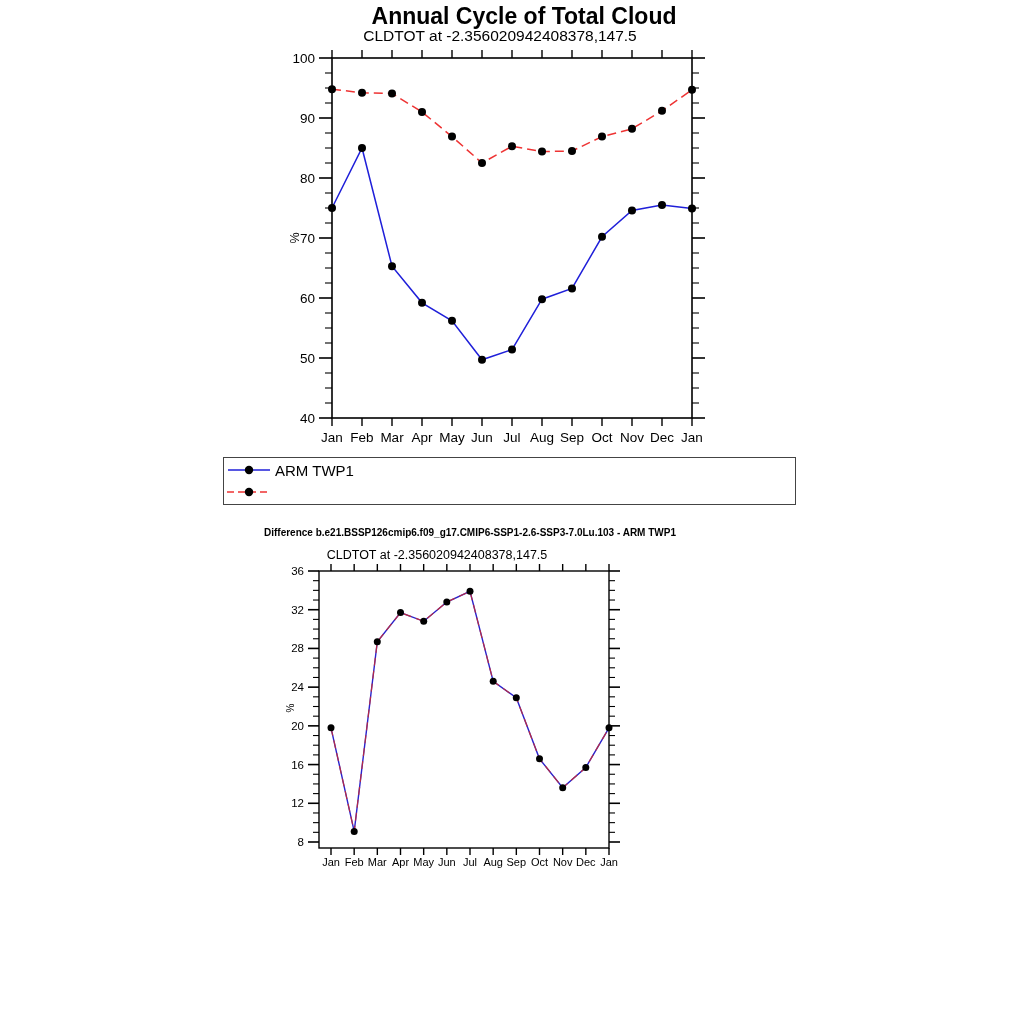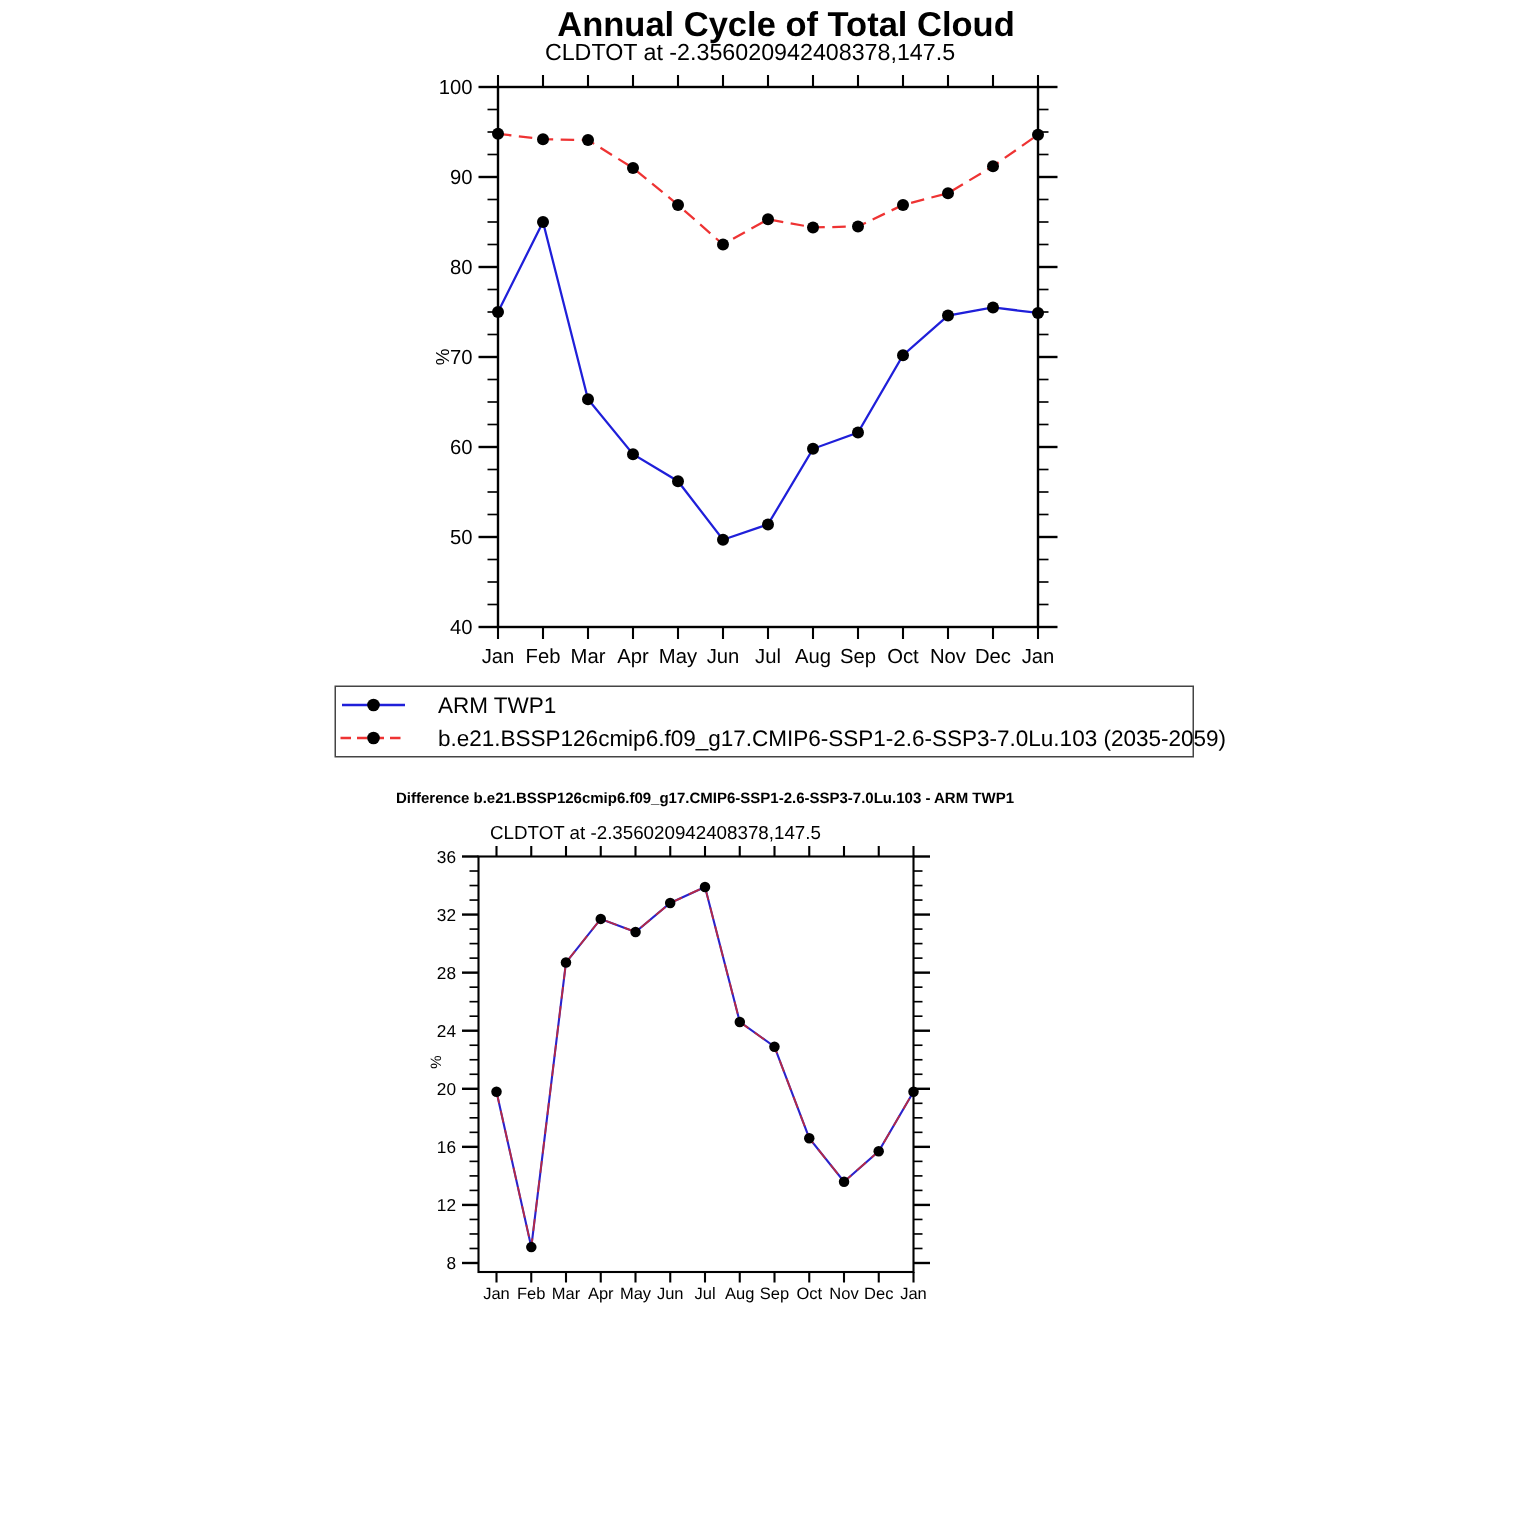--- a/index.html
+++ b/index.html
@@ -8,21 +8,21 @@
   #plot-svg{position:absolute;left:0;top:0;}
   .abs{position:absolute;}
   .ttl1{left:244px;top:3px;width:560px;text-align:center;font-size:23px;font-weight:700;}
   .sub1{left:220px;top:27px;width:560px;text-align:center;font-size:15.5px;font-weight:400;}
   .ttl2{left:170px;top:527px;width:600px;text-align:center;font-size:10px;font-weight:700;}
   .sub2{left:157px;top:548px;width:560px;text-align:center;font-size:12.5px;font-weight:400;}
   #legend{left:223px;top:457px;width:573px;height:48px;border:1px solid #444;background:#fff;
           display:flex;flex-direction:column;justify-content:center;padding:1px 2px;box-sizing:border-box;}
   .lg-row{display:flex;align-items:center;height:22px;}
   .lg-row svg{flex:0 0 auto;display:block;}
-  .lg-label{font-size:15px;white-space:nowrap;margin-left:20px;}
+  .lg-label{font-size:15px;white-space:nowrap;margin-left:3px;}
 </style>
 </head>
 <body>
 
 <div id="page">
 
   <svg id="plot-svg" width="1024" height="1024">
       <g>
         <g stroke="#000">
           <line x1="325" y1="403" x2="332" y2="403" stroke-width="1.1"></line>
@@ -296,20 +296,19 @@
         <line x1="2" y1="10" x2="44" y2="10" stroke="#1f1fd9" stroke-width="1.6"></line>
         <circle cx="23" cy="10" r="4.2" fill="#000"></circle>
       </svg>
       <span class="lg-label">ARM TWP1</span>
     </div>
     <div class="lg-row">
       <svg width="46" height="20">
         <line x1="1" y1="10" x2="45" y2="10" stroke="#ee3333" stroke-width="1.6" stroke-dasharray="7 4"></line>
         <circle cx="23" cy="10" r="4.2" fill="#000"></circle>
       </svg>
-      <span class="lg-label">b.e21.BSSP126cmip6.f09_g17.CMIP6-SSP1-2.6-SSP3-7.0Lu.103 (2035-2059)</span>
     </div>
   </div>
 
   <div class="abs ttl2">Difference b.e21.BSSP126cmip6.f09_g17.CMIP6-SSP1-2.6-SSP3-7.0Lu.103 - ARM TWP1</div>
   <div class="abs sub2">CLDTOT at -2.356020942408378,147.5</div>
 
 </div>
 
 </body></html>

